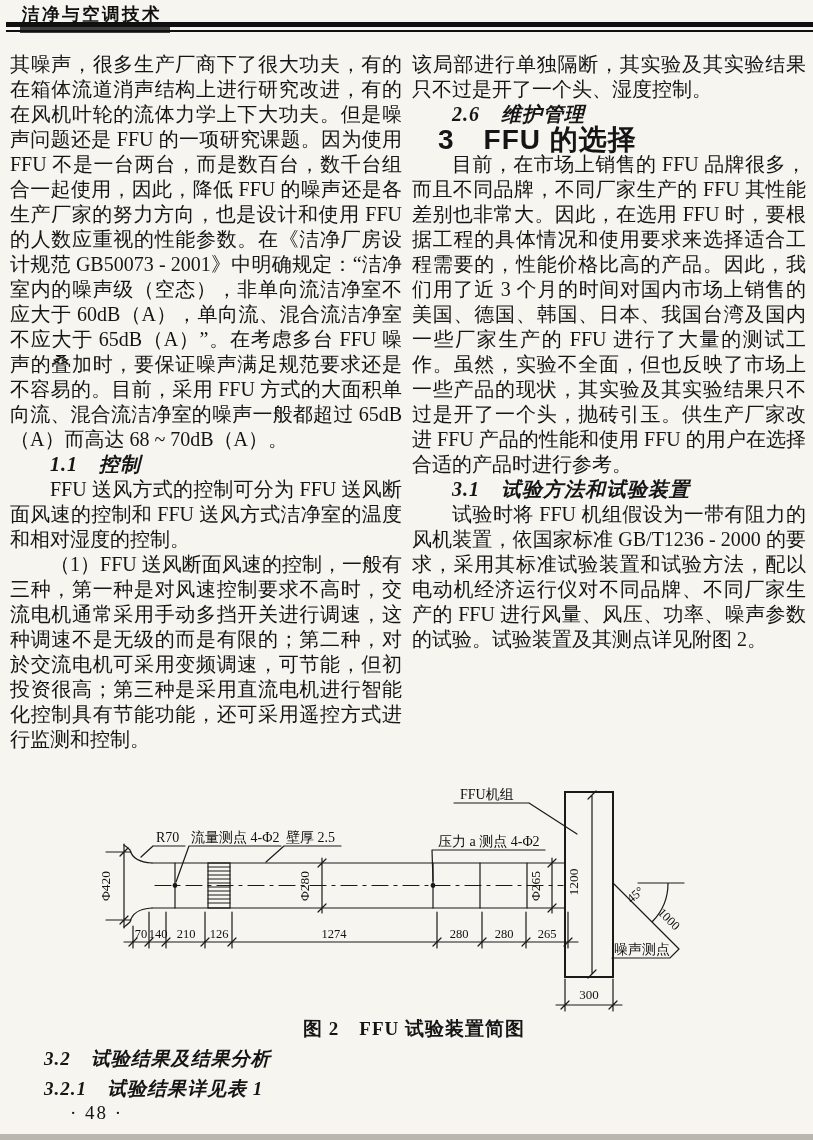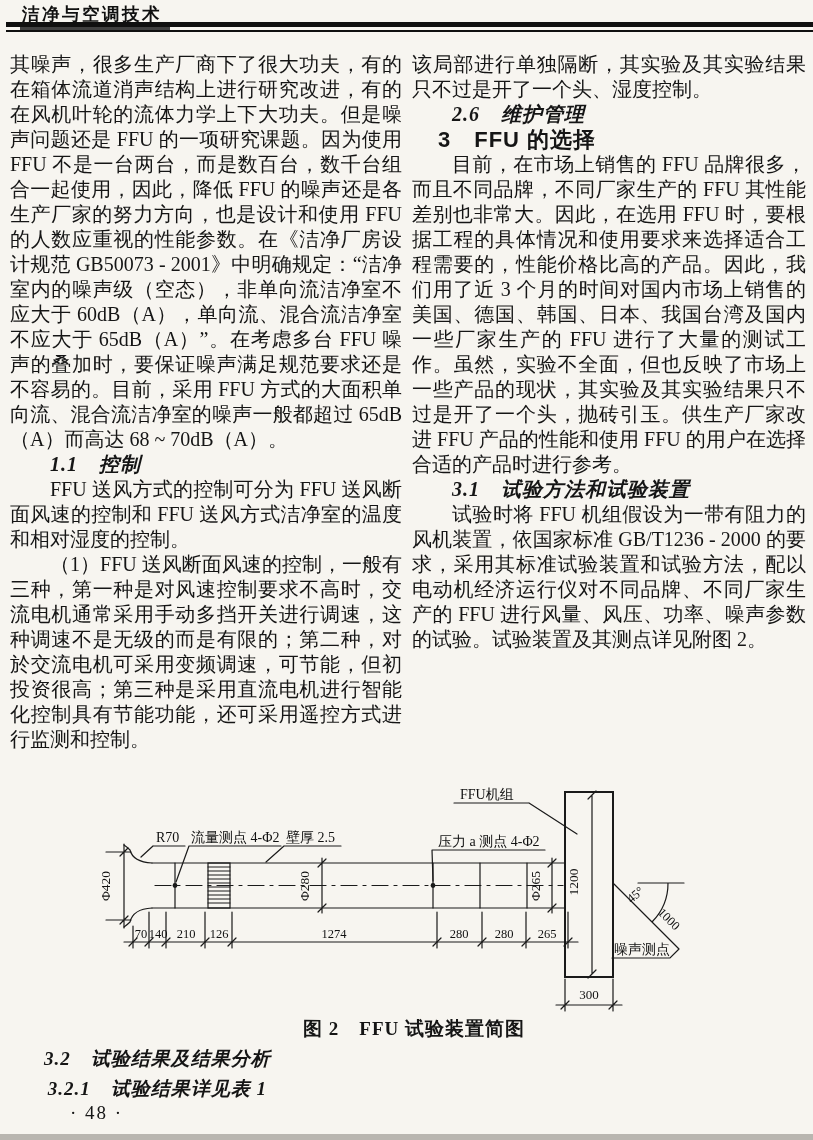--- a/index.html
+++ b/index.html
@@ -6,48 +6,48 @@
   body{
     width:813px;height:1140px;position:relative;overflow:hidden;
     background:#f7f5f0;color:#151515;
     font-family:"Liberation Serif","DejaVu Serif",serif;
   }
   
   .jtitle{
     position:absolute;left:20px;top:2px;
     font-family:"Liberation Sans","DejaVu Sans",sans-serif;
     font-weight:bold;font-size:17.5px;letter-spacing:2.5px;color:#101010;
-    border-bottom:4px solid #404040;padding:0 8px 1px 2px;
+    border-bottom:6px solid #404040;padding:0 8px 1px 2px;
   }
   .rule-thick{position:absolute;left:6px;right:0;top:22px;height:5px;background:#101010;}
   .rule-thin{position:absolute;left:6px;right:0;top:30px;height:2px;background:#101010;}
   
   .col{position:absolute;top:52px;font-size:20px;line-height:25px;text-align:justify;}
   .col-left{left:10px;width:392px;}
   .col-right{left:412px;width:394px;}
   .col p{margin:0;text-indent:2em;}
   .col p.no-indent{text-indent:0;}
   .sec-head{
     font-weight:bold;font-style:italic;letter-spacing:1px;
     text-indent:2em !important;
   }
   .chapter-head{
     font-family:"Liberation Sans","DejaVu Sans",sans-serif;
-    font-size:22px;font-weight:bold;margin:10px 0 11px 0;
+    font-size:28px;font-weight:bold;margin:10px 0 11px 0;
     padding-left:26px;letter-spacing:1px;text-indent:0 !important;
   }
   
   #diagram{position:absolute;left:0;top:782px;}
   svg text{font-family:"Liberation Serif","DejaVu Serif",serif;fill:#111;}
   .fig-caption{
     position:absolute;left:15px;right:0;top:1016px;text-align:center;
     font-size:19px;font-weight:bold;letter-spacing:1px;
   }
   
-  .foot-heads{position:absolute;left:44px;top:1044px;font-size:19px;font-weight:bold;font-style:italic;line-height:30px;letter-spacing:1px;text-align:center;}
+  .foot-heads{position:absolute;left:44px;top:1044px;font-size:19px;font-weight:bold;font-style:italic;line-height:30px;letter-spacing:1px;}
   .foot-heads div{white-space:nowrap;}
   .page-num{position:absolute;left:22px;top:1102px;font-size:19px;letter-spacing:2px;margin-left:48px;}
   .scan-edge{position:absolute;left:0;right:0;bottom:0;height:6px;background:#b9b6b0;}
 </style>
 </head>
 <body>
 
 <div class="jtitle">洁净与空调技术</div>
 <div class="rule-thick"></div>
 <div class="rule-thin"></div>

